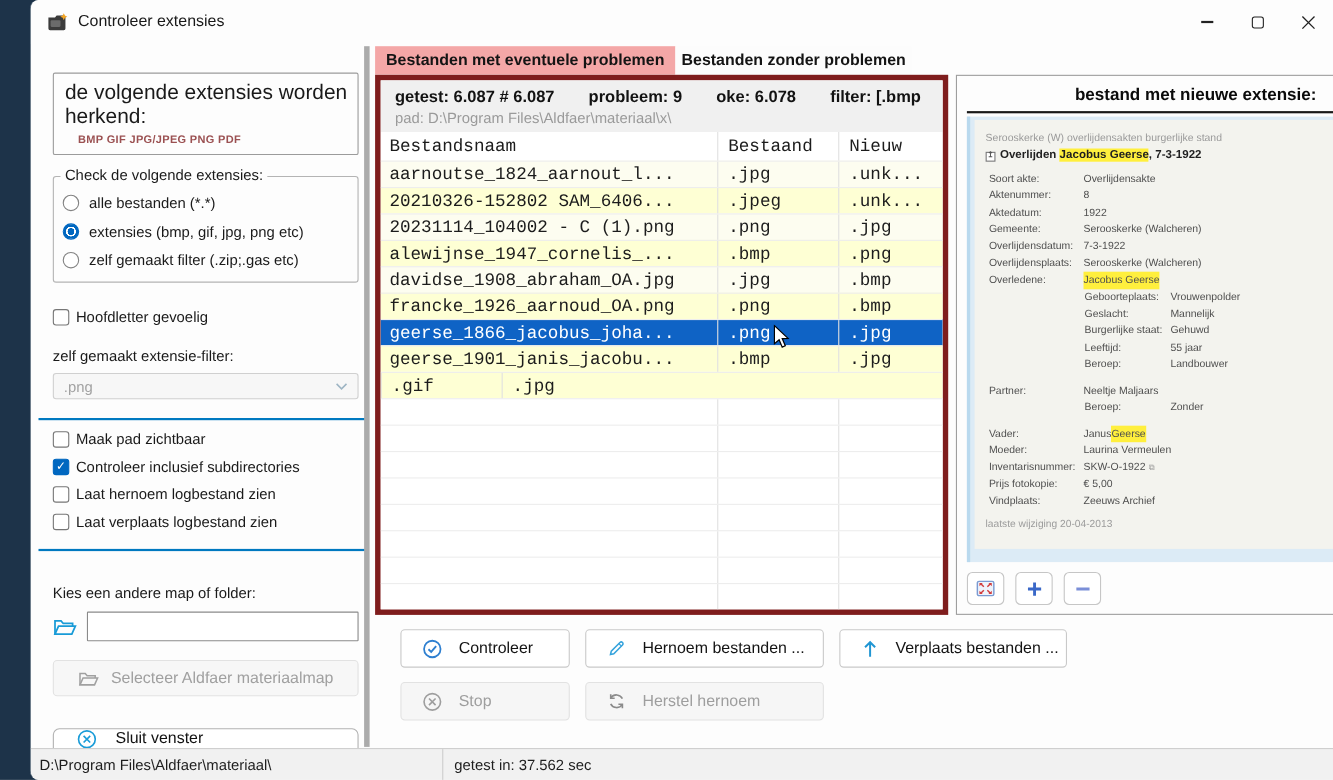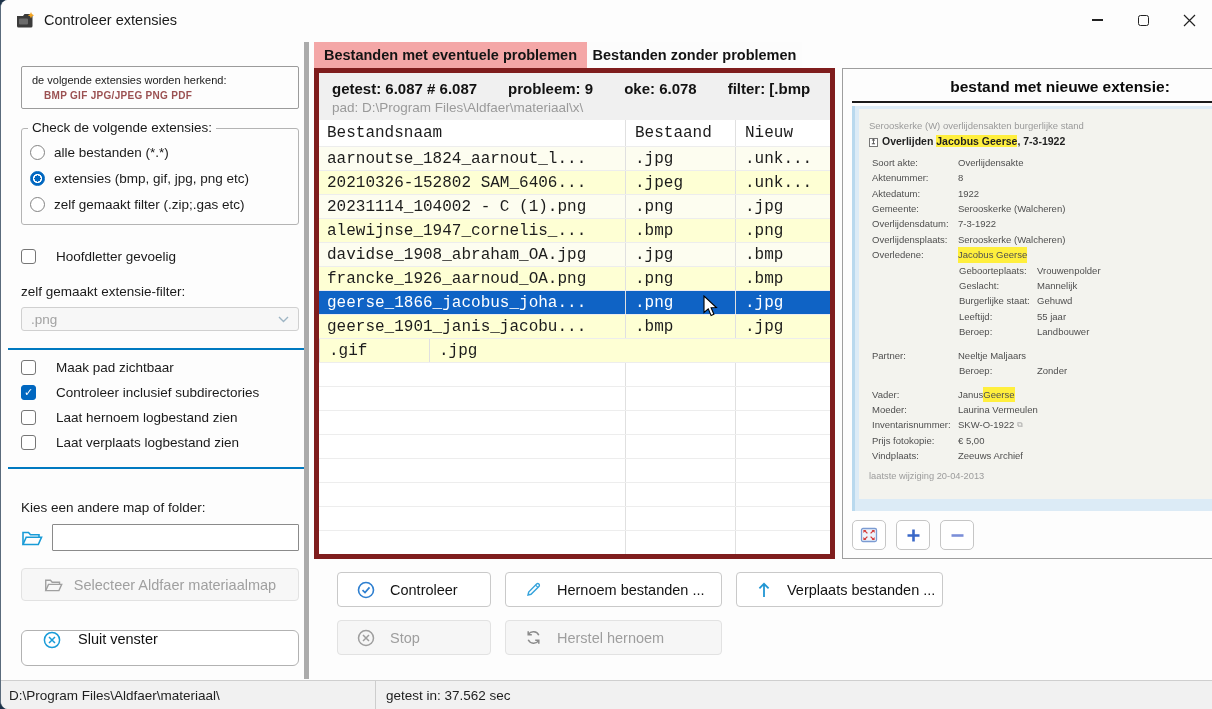--- a/index.html
+++ b/index.html
@@ -1,43 +1,43 @@
 <!DOCTYPE html>
 <html><head>
 <meta charset="utf-8">
 <style>
   * { box-sizing: border-box; margin: 0; padding: 0; }
   html,body { width:1212px; height:709px; }
   body { background:#1d3349; font-family:"Liberation Sans", sans-serif; position:relative; overflow:hidden; }
   .window { position:absolute; inset:0; background:#fdfdfd; border-radius:8px 0 0 8px; overflow:hidden; border-left:1px solid #56мась? }
-  .window { border-left:1px solid #5a6b7c; }
+  .window { border-left:1px solid #5a6b7c;margin-left:27px; }
 
   
   .titlebar { height:40px; display:flex; align-items:center; padding-left:14px; background:#fdfdfd; }
   .app-icon { width:20px; height:18px; margin-right:9px; }
   .title-text { font-size:14.5px; color:#191919; }
   .win-controls { margin-left:auto; display:flex; height:40px; }
   .win-btn { width:46px; height:40px; display:flex; align-items:center; justify-content:center; }
   .glyph-min { width:11px; height:1.4px; background:#222; display:block; }
   .glyph-max { width:11px; height:11px; border:1.3px solid #222; border-radius:2.5px; display:block; }
 
   
   .sidebar { position:absolute; left:20px; top:40px; width:278px; }
   .recognized-box { margin-top:26px; border:1px solid #9b9b9b; border-radius:2px; padding:7px 8px 6px 10px; }
-  .recognized-label { font-size:11px; color:#1a1a1a; }
+  .recognized-label { font-size:19px; color:#1a1a1a; }
   .recognized-ext { font-size:10px; font-weight:bold; color:#9b5152; padding:4px 0 1px 12px; letter-spacing:.3px; }
   .groupbox { margin-top:19px; border:1px solid #b4b4b4; border-radius:3px; padding:12px 8px 12px 8px; position:relative; }
   .groupbox-legend { position:absolute; top:-9px; left:6px; background:#fdfdfd; padding:0 4px; font-size:13.5px; color:#1a1a1a; }
   .radio-row { display:flex; align-items:center; gap:9px; margin-top:11px; }
   .radio-row:first-of-type { margin-top:4px; }
   .radio { width:15px; height:15px; border-radius:50%; border:1px solid #838383; background:#fff; flex:none; }
   .radio.checked { border:1px solid #0067c0;
      background: radial-gradient(circle at 50% 50%, #0067c0 0 3px, #ffffff 3.2px 4.4px, #0067c0 4.6px 100%); }
   .opt-label { font-size:13.5px; color:#1a1a1a; }
-  .check-row { display:flex; align-items:center; gap:20px; margin-top:10px; }
+  .check-row { display:flex; align-items:center; gap:6px; margin-top:10px; }
   .checkbox { width:15px; height:15px; border:1px solid #767676; border-radius:3px; background:#fff; flex:none;
      display:flex; align-items:center; justify-content:center; }
   .checkbox.checked { background:#0067c0; border-color:#0067c0; }
   .checkbox.checked::after { content:"✓"; color:#fff; font-size:11px; line-height:1; }
   .mt24 { margin-top:24px; }
   .filter-label { margin-top:20px; font-size:13.5px; color:#1a1a1a; }
   .dropdown { margin-top:8px; height:24px; background:#f7f7f7; border:1px solid #d0d0d0; border-radius:3px;
      display:flex; align-items:center; padding:0 9px; font-size:13.5px; color:#a2a2a2; }
   .dropdown svg { margin-left:auto; }
   .blue-divider { height:2px; background:#0079c0; margin:17px -6px 0 -13px; }

